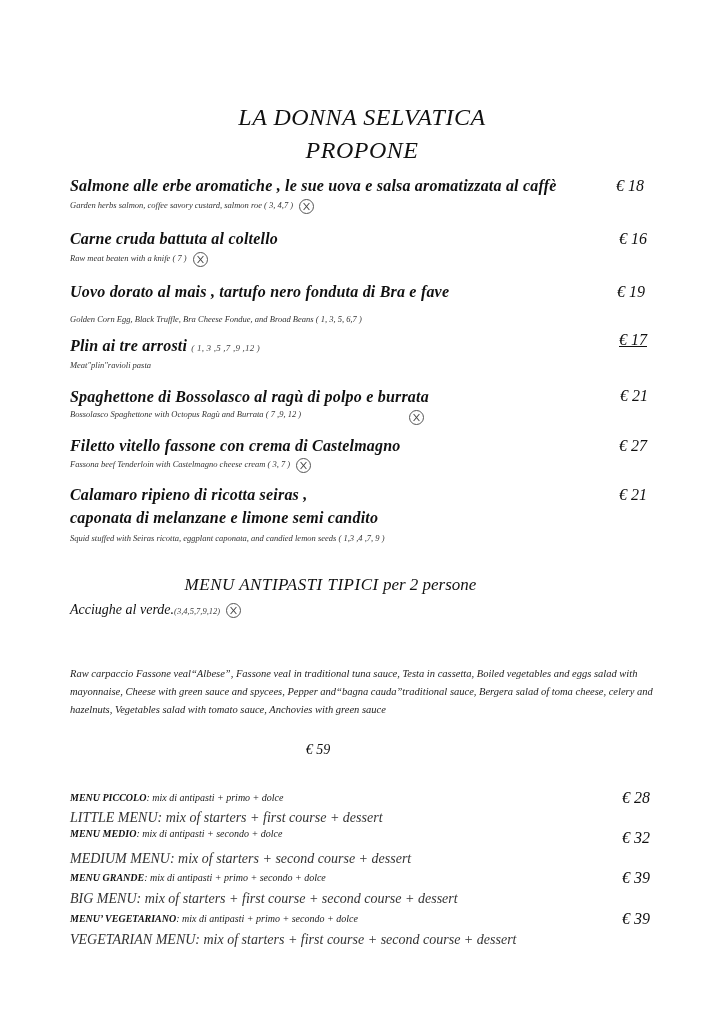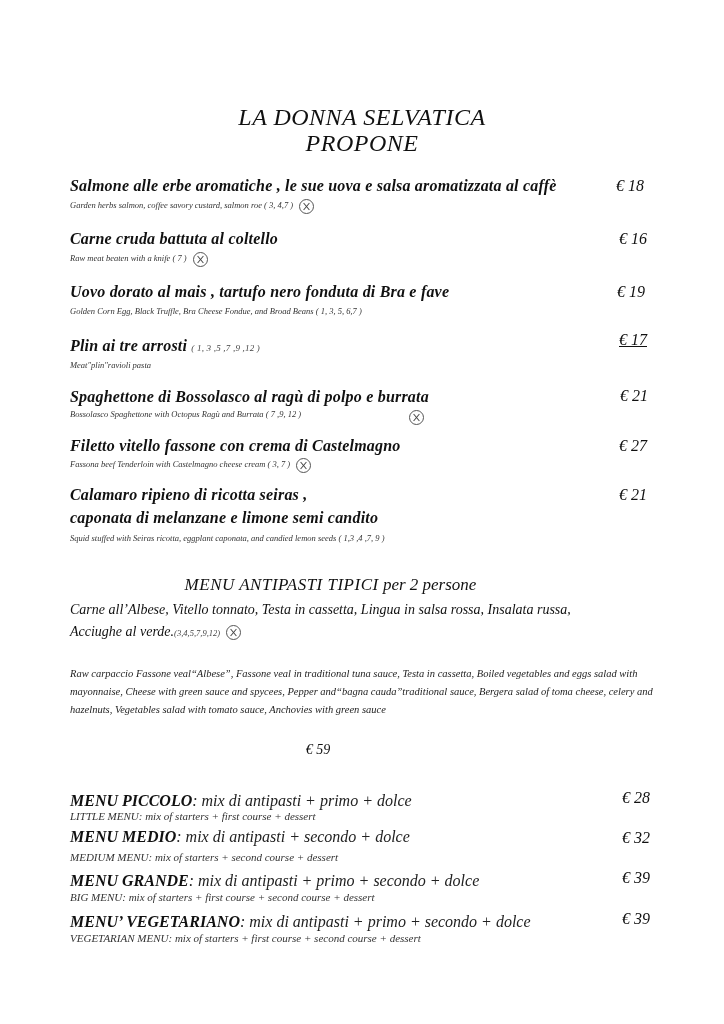--- a/index.html
+++ b/index.html
@@ -14,46 +14,46 @@
   .gf { display: inline-block; width: 13px; height: 13px; border: 1px solid #555; border-radius: 50%;
         position: relative; vertical-align: middle; margin-left: 6px; }
   .gf::before, .gf::after { content: ""; position: absolute; left: 6px; top: 2px; width: 1px; height: 9px; background: #444; }
   .gf::before { transform: rotate(40deg); }
   .gf::after { transform: rotate(-40deg); }
   .sect { width: 661px; left: 0; text-align: center; font-style: italic; font-size: 17px; }
   .sect b { font-weight: normal; letter-spacing: 0.5px; }
   .ant { left: 70px; font-style: italic; font-size: 14px; line-height: 22px; width: 590px; }
   .antdesc { left: 70px; font-style: italic; font-size: 10.5px; line-height: 18px; width: 590px; color: #222; }
   .centerprice { width: 636px; left: 0; text-align: center; font-size: 14px; font-style: italic; }
-  .mline { left: 70px; font-size: 16px; font-style: italic; white-space: nowrap; color: #222; }
+  .mline { left: 70px; font-size: 10px; font-style: italic; white-space: nowrap; color: #222; }
   .mline b { font-weight: bold; color: #111; }
-  .eng { left: 70px; font-size: 11px; font-style: italic; white-space: nowrap; color: #333; }
+  .eng { left: 70px; font-size: 14px; font-style: italic; white-space: nowrap; color: #333; }
 </style>
 </head>
 <body>
 
 
 
 <div class="abs title" style="top:104px;">LA DONNA SELVATICA</div>
-<div class="abs title" style="top:130px;font-family:Liberation Serif, serif;">PROPONE</div>
+<div class="abs title" style="top:137px;font-family:Liberation Serif, serif;">PROPONE</div>
 
 
 <div class="abs dish" style="top:177px;">Salmone alle erbe aromatiche , le sue uova e salsa aromatizzata al caffè</div>
 <div class="abs price" style="top:177px; left:616px;">€ 18</div>
 <div class="abs desc" style="top:199px;"><span>Garden herbs salmon, coffee savory custard, salmon roe ( 3, 4,7 )</span><span class="gf"></span></div>
 
 
 <div class="abs dish" style="top:230px;">Carne cruda battuta al coltello</div>
 <div class="abs price" style="top:230px; left:619px;">€ 16</div>
 <div class="abs desc" style="top:252px;"><span>Raw meat beaten with a knife ( 7 )</span><span class="gf"></span></div>
 
 
 <div class="abs dish" style="top:283px;">Uovo dorato al mais , tartufo nero fonduta di Bra e fave</div>
 <div class="abs price" style="top:283px; left:617px;">€ 19</div>
-<div class="abs desc" style="top:306px;font-style:italic;">Golden Corn Egg, Black Truffle, Bra Cheese Fondue, and Broad Beans ( 1, 3, 5, 6,7 )</div>
+<div class="abs desc" style="top:314px;font-style:italic;">Golden Corn Egg, Black Truffle, Bra Cheese Fondue, and Broad Beans ( 1, 3, 5, 6,7 )</div>
 
 
 <div class="abs dish" style="top:337px;"><span>Plin ai tre arrosti</span> <span class="alg">( 1, 3 ,5 ,7 ,9 ,12 )</span></div>
 <div class="abs price" style="top:331px; left:619px;text-decoration:underline;">€ 17</div>
 <div class="abs desc" style="top:360px;">Meat"plin"ravioli pasta</div>
 
 
 <div class="abs dish" style="top:388px;">Spaghettone di Bossolasco al ragù di polpo e burrata</div>
 <div class="abs price" style="top:387px; left:620px;">€ 21</div>
 <div class="abs desc" style="top:409px;">Bossolasco Spaghettone with Octopus Ragù and Burrata ( 7 ,9, 12 )</div>
@@ -66,21 +66,20 @@
 
 
 <div class="abs dish" style="top:486px;">Calamaro ripieno di ricotta seiras ,</div>
 <div class="abs dish" style="top:509px;">caponata di melanzane e limone semi candito</div>
 <div class="abs price" style="top:486px; left:619px;">€ 21</div>
 <div class="abs desc" style="top:533px;">Squid stuffed with Seiras ricotta, eggplant caponata, and candied lemon seeds  ( 1,3 ,4 ,7, 9  )</div>
 
 
 <div class="abs sect" style="top:575px;"><b>MENU ANTIPASTI  TIPICI</b> <span>per 2 persone</span></div>
 <div class="abs ant" style="top:599px;">
-  <div>Carne all’Albese, Vitello tonnato, Testa in cassetta, Lingua in salsa rossa, Insalata russa,</div>
   <div><span>Acciughe al verde.</span><span class="alg" style="font-size:8.5px;">(3,4,5,7,9,12)</span><span class="gf"></span></div>
 </div>
 <div class="abs antdesc" style="top:665px;">Raw carpaccio Fassone veal“Albese”,  Fassone veal in traditional tuna sauce, Testa in cassetta, Boiled vegetables and eggs salad with mayonnaise, Cheese with green sauce and spycees, Pepper and“bagna cauda”traditional sauce, Bergera salad of toma cheese, celery and hazelnuts, Vegetables salad with tomato sauce,  Anchovies with green sauce</div>
 <div class="abs centerprice" style="top:742px;">€ 59</div>
 
 
 <div class="abs mline" style="top:792px;"><b>MENU PICCOLO</b><span>: mix di antipasti + primo + dolce</span></div>
 <div class="abs price" style="top:789px; left:622px;">€ 28</div>
 <div class="abs eng" style="top:810px;">LITTLE MENU: mix of starters + first course + dessert</div>
 

